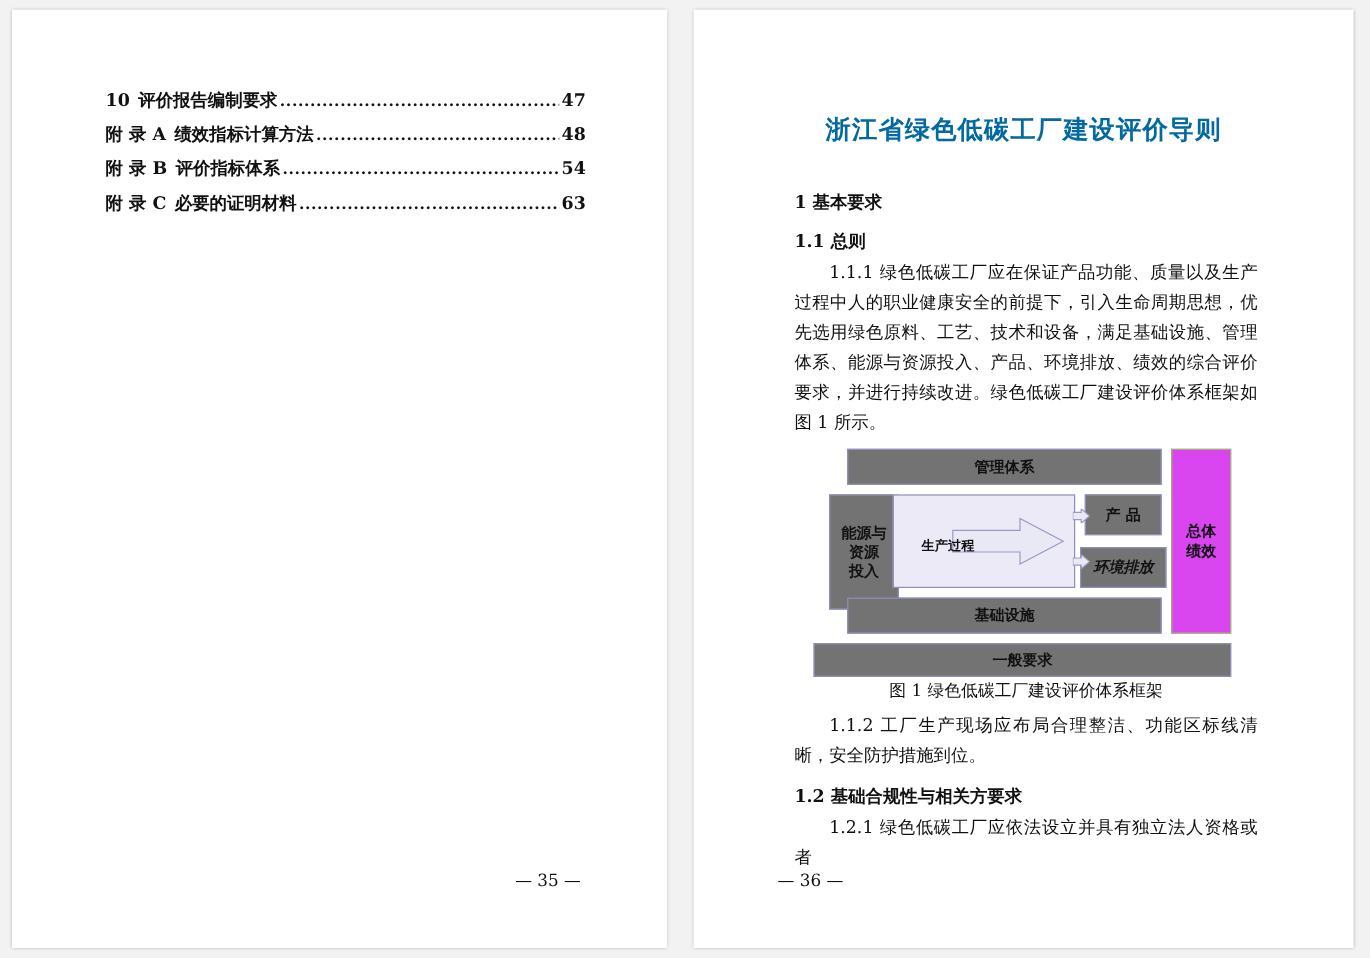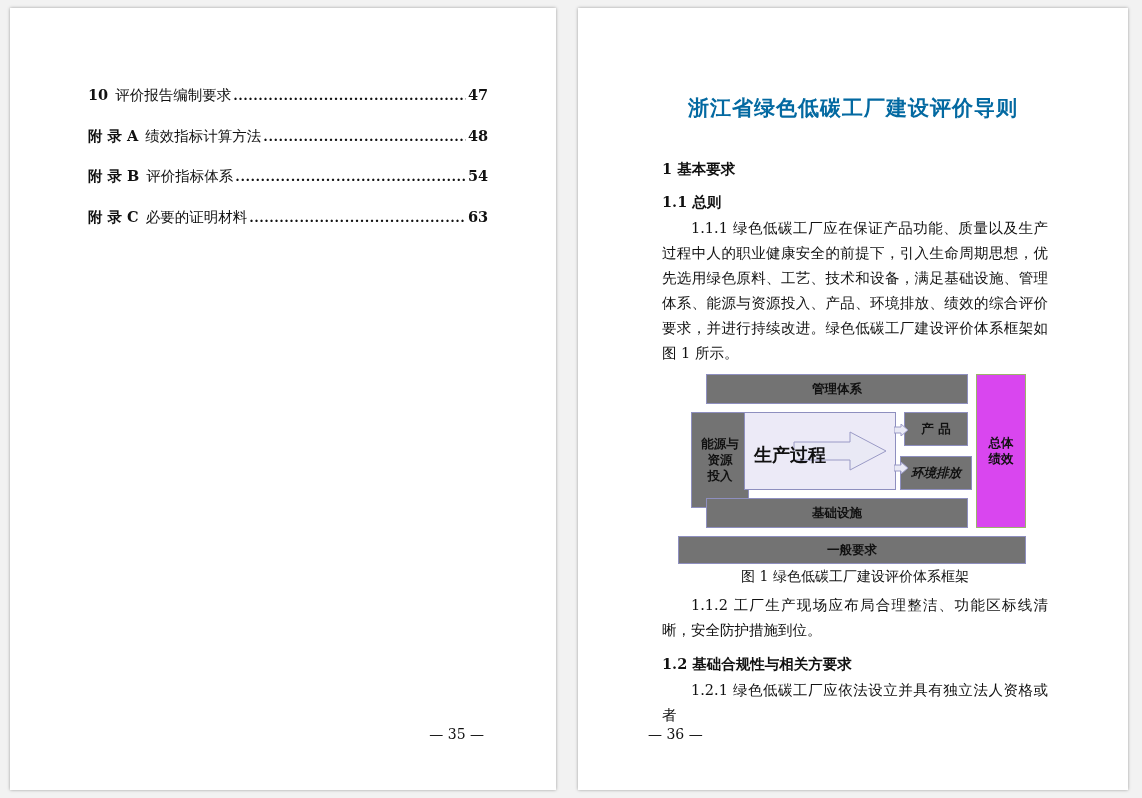--- a/index.html
+++ b/index.html
@@ -49,24 +49,23 @@
   }
   .toc-row {
     display: flex;
     align-items: baseline;
     margin-bottom: 9.5px;
     white-space: nowrap;
   }
   .toc-num {
     font-weight: bold;
     margin-right: 7px;
-    margin-top: 12px;
   }
   .toc-title {
-    font-weight: normal;
+    font-weight: bold;
   }
   .toc-leader {
     flex: 1 1 auto;
     overflow: hidden;
     white-space: nowrap;
     margin: 0 2px;
     color: #111;
     font-weight: bold;
     letter-spacing: 0.5px;
     font-size: 13px;
@@ -159,21 +158,21 @@
   .f-infra  { left: 34px;  top: 124px; width: 262px; height: 30px; }
   .f-gen    { left: 6px;   top: 162px; width: 348px; height: 28px; }
   .f-total  { left: 304px; top: 0px;   width: 50px;  height: 154px; background: #d946ef; border-color: #9bb46a; text-align: right; }
 
   .f-proc-label {
     position: absolute;
     left: 78px;
     top: 68px;
     width: 80px;
     text-align: center;
-    font-size: 18px;
+    font-size: 11px;
     font-weight: bold;
     font-family: "DejaVu Sans", sans-serif;
     color: #111;
     z-index: 3;
   }
   .arrow-big {
     position: absolute;
     left: 120px;
     top: 56px;
     width: 96px;

